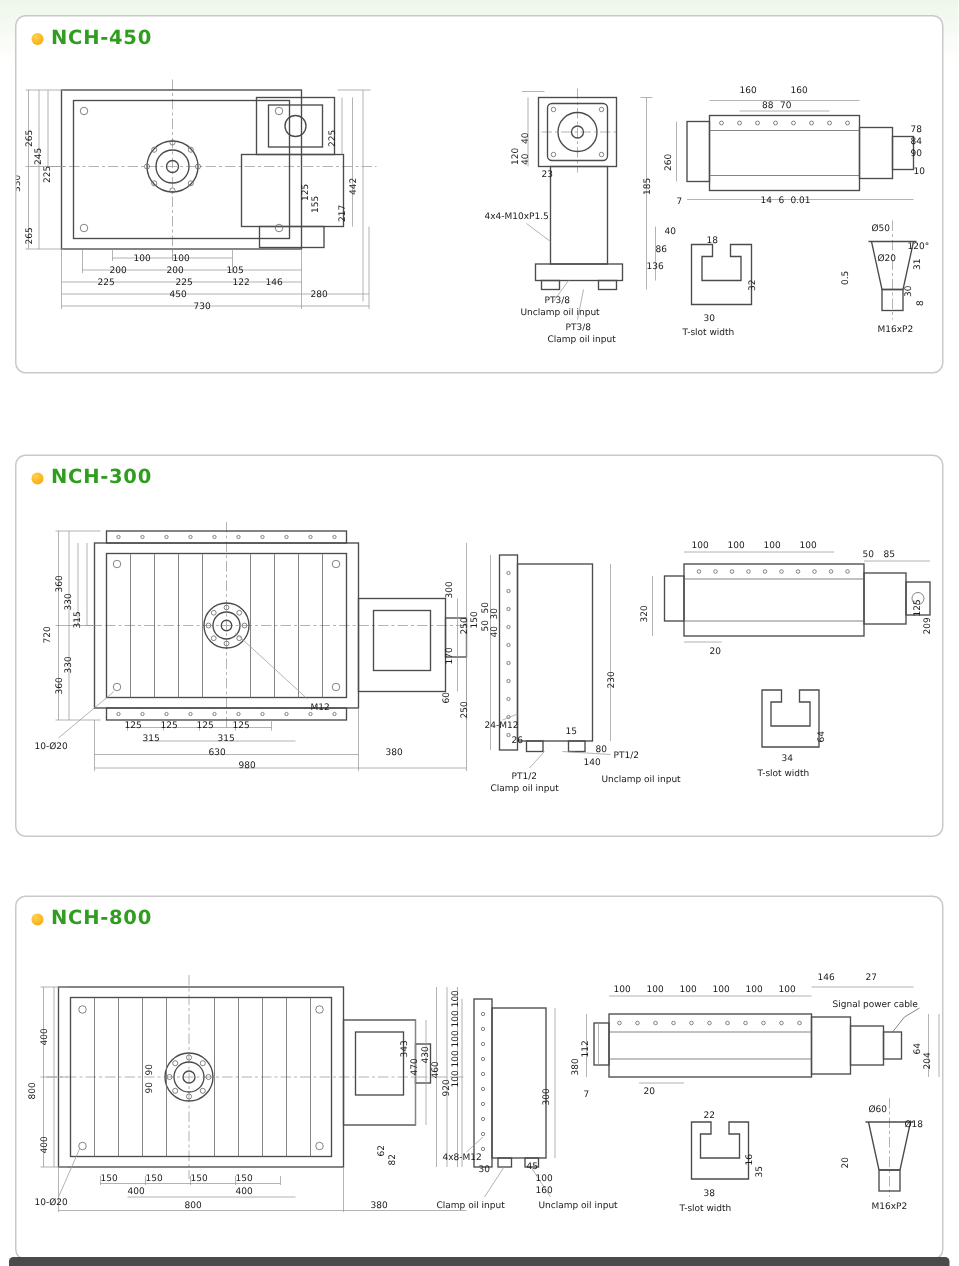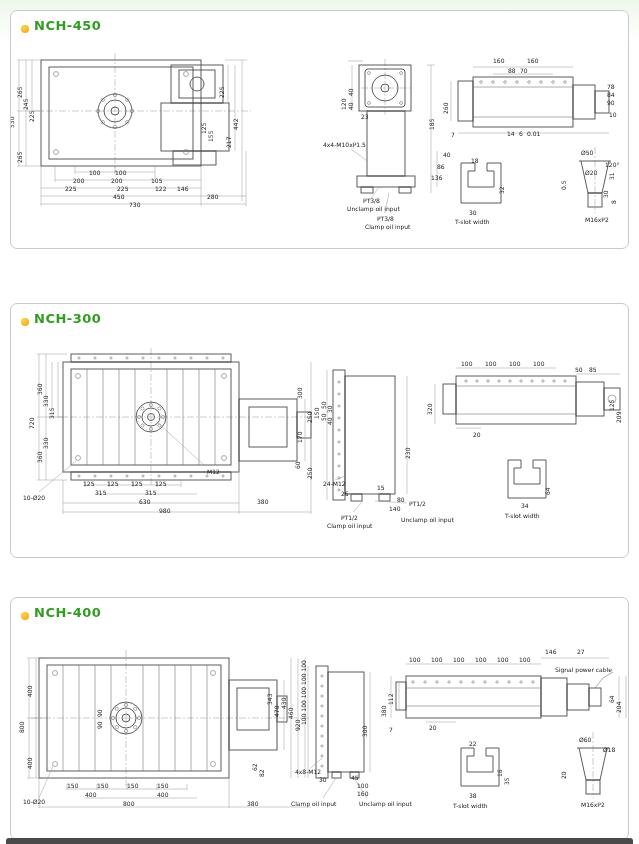--- a/index.html
+++ b/index.html
@@ -12,21 +12,21 @@
     position:absolute;top:0;left:0;right:0;height:46px;
     background:linear-gradient(180deg,#eef6ea 0%,#ffffff 90%);
   }
   .panel{
     position:absolute;left:10px;width:617px;
     background:#fff;border:1px solid var(--border,#c9c9c9);
     border-radius:7px;overflow:hidden;
   }
   .panel-title{
     position:absolute;top:7px;left:10px;z-index:3;
-    display:flex;align-items:flex-end;gap:5px;
+    display:flex;align-items:center;gap:5px;
   }
   .bullet{
     width:8px;height:8px;border-radius:50%;
     background:radial-gradient(circle at 35% 30%, #ffd24d, var(--orange,#f5a100));
   }
   .title-text{
     font-size:13px;font-weight:bold;color:var(--green,#2f9e1f);letter-spacing:.5px;
   }
   .drawing{position:absolute;inset:0;}
   .drawing svg{position:absolute;inset:0;width:100%;height:100%;}
@@ -350,21 +350,21 @@
         <span class="dim" style="left: 510px; top: 198px;">34</span>
         <span class="dim rot" style="left: 540px; top: 184px;">64</span>
         <span class="dim" style="left: 494px; top: 208px;">T-slot width</span>
       </div>
   </div>
 </section>
 
 <section class="panel" style="top:597px;height:241px;">
   <div class="panel-title">
     <span class="bullet"></span>
-    <span class="title-text">NCH-400</span>
+    <span class="title-text">NCH-800</span>
   </div>
   <div class="drawing">
     <svg viewBox="0 0 617 241">
       <g class="center">
         <path d="M115,52 V188 M20,120 H298 M582,134 V200"></path>
       </g>
       <g class="outline">
         <rect x="28" y="60" width="190" height="120"></rect>
         <rect x="36" y="67" width="174" height="106"></rect>
         <circle cx="115" cy="120" r="16"></circle>

